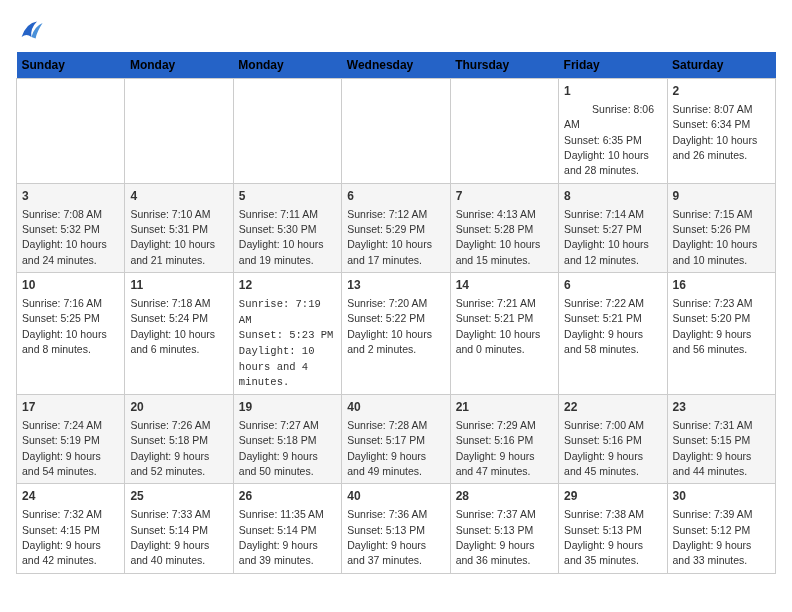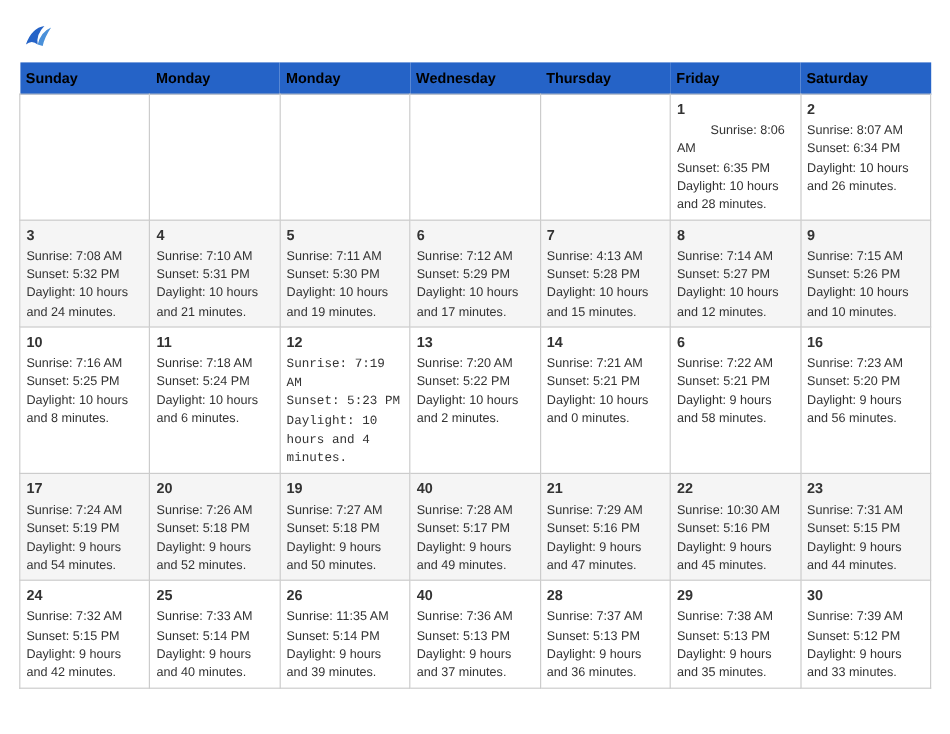--- a/index.html
+++ b/index.html
@@ -188,30 +188,30 @@
 Daylight: 9 hours and 52 minutes.</span></td>
         <td><span class="day-num">19</span><span class="day-info" style="white-space: pre-line; margin-top: 48px;">Sunrise: 7:27 AM
 Sunset: 5:18 PM
 Daylight: 9 hours and 50 minutes.</span></td>
         <td><span class="day-num">40</span><span class="day-info" style="white-space: pre-line;">Sunrise: 7:28 AM
 Sunset: 5:17 PM
 Daylight: 9 hours and 49 minutes.</span></td>
         <td><span class="day-num">21</span><span class="day-info" style="white-space: pre-line;">Sunrise: 7:29 AM
 Sunset: 5:16 PM
 Daylight: 9 hours and 47 minutes.</span></td>
-        <td><span class="day-num">22</span><span class="day-info" style="white-space: pre-line;">Sunrise: 10:30 AM
+        <td><span class="day-num">22</span><span class="day-info" style="white-space: pre-line;">Sunrise: 7:00 AM
 Sunset: 5:16 PM
 Daylight: 9 hours and 45 minutes.</span></td>
         <td><span class="day-num">23</span><span class="day-info" style="white-space: pre-line;">Sunrise: 7:31 AM
 Sunset: 5:15 PM
 Daylight: 9 hours and 44 minutes.</span></td>
       </tr>
       <tr>
         <td><span class="day-num">24</span><span class="day-info" style="white-space: pre-line;">Sunrise: 7:32 AM
-Sunset: 5:15 PM
+Sunset: 4:15 PM
 Daylight: 9 hours and 42 minutes.</span></td>
         <td><span class="day-num">25</span><span class="day-info" style="white-space: pre-line;">Sunrise: 7:33 AM
 Sunset: 5:14 PM
 Daylight: 9 hours and 40 minutes.</span></td>
         <td><span class="day-num">26</span><span class="day-info" style="white-space: pre-line;">Sunrise: 11:35 AM
 Sunset: 5:14 PM
 Daylight: 9 hours and 39 minutes.</span></td>
         <td><span class="day-num">40</span><span class="day-info" style="white-space: pre-line;">Sunrise: 7:36 AM
 Sunset: 5:13 PM
 Daylight: 9 hours and 37 minutes.</span></td>

